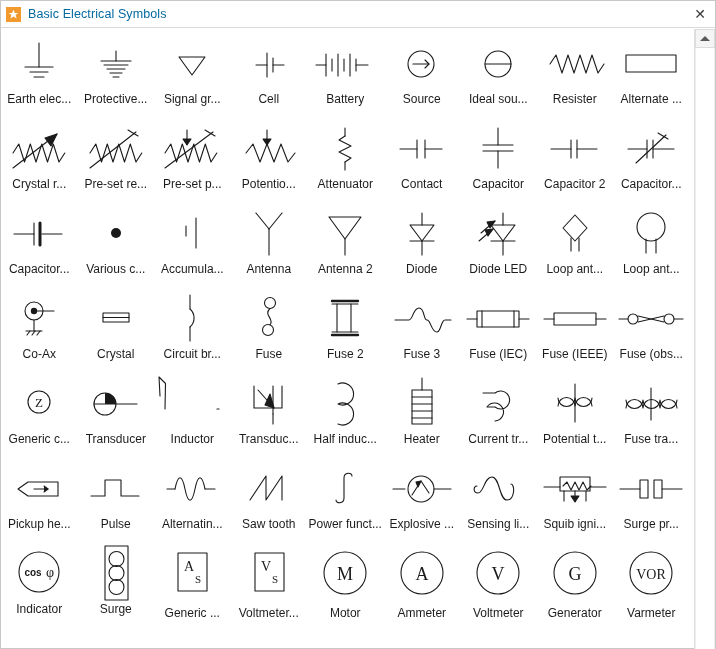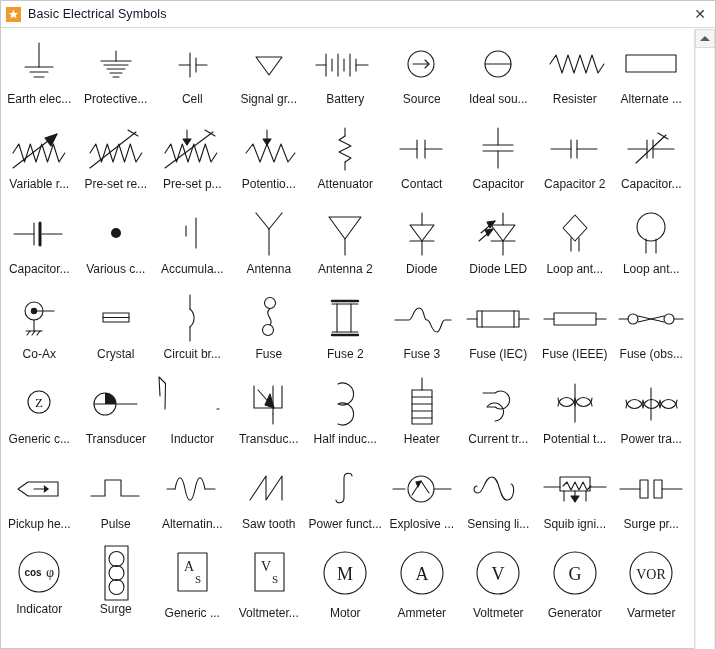--- a/index.html
+++ b/index.html
@@ -30,21 +30,21 @@
   #app-icon {
     width: 15px; height: 15px;
     background: #f29a2e;
     display: flex; align-items: center; justify-content: center;
     flex: none;
     margin-right: 7px;
   }
   #app-icon svg { display:block; }
   #title-text {
     font-size: 12.5px;
-    color: #0f172a;
+    color: #0369a1;
     letter-spacing: 0.1px;
     white-space: nowrap;
   }
   #close-btn {
     position: absolute;
     right: 4px; top: 3px;
     width: 22px; height: 20px;
     display: flex; align-items: center; justify-content: center;
     color: #3a3a3a;
     font-size: 14px;
@@ -168,35 +168,35 @@
               <path d="M18 32 H36"></path>
               <path d="M21 36 H33"></path>
               <path d="M24 40 H30"></path>
             </svg>
           </div>
           <div class="lbl">Protective...</div>
         </div>
         <div class="cell">
           <div class="art">
             <svg width="54" height="52" viewBox="0 0 54 52" fill="none" stroke="#1a1a1a" stroke-width="1.1" stroke-linecap="round" stroke-linejoin="round">
+              <path d="M14 20 H40 L27 38 Z"></path>
+            </svg>
+          </div>
+          <div class="lbl">Signal gr...</div>
+        </div>
+        <div class="cell">
+          <div class="art">
+            <svg width="54" height="52" viewBox="0 0 54 52" fill="none" stroke="#1a1a1a" stroke-width="1.1" stroke-linecap="round" stroke-linejoin="round">
               <path d="M14 28 H25"></path>
               <path d="M25 16 V40"></path>
               <path d="M31 21 V35"></path>
               <path d="M31 28 H42"></path>
             </svg>
           </div>
           <div class="lbl">Cell</div>
-        </div>
-        <div class="cell">
-          <div class="art">
-            <svg width="54" height="52" viewBox="0 0 54 52" fill="none" stroke="#1a1a1a" stroke-width="1.1" stroke-linecap="round" stroke-linejoin="round">
-              <path d="M14 20 H40 L27 38 Z"></path>
-            </svg>
-          </div>
-          <div class="lbl">Signal gr...</div>
         </div>
         <div class="cell">
           <div class="art">
             <svg width="70" height="52" viewBox="0 0 70 52" fill="none" stroke="#1a1a1a" stroke-width="1.1" stroke-linecap="round" stroke-linejoin="round">
               <path d="M6 28 H16"></path>
               <path d="M16 17 V39"></path>
               <path d="M22 22 V34"></path>
               <path d="M28 17 V39"></path>
               <path d="M34 22 V34"></path>
               <path d="M40 17 V39"></path>
@@ -242,21 +242,21 @@
           <div class="lbl">Alternate ...</div>
         </div>
         <div class="cell">
           <div class="art">
             <svg width="64" height="56" viewBox="0 0 64 56" fill="none" stroke="#1a1a1a" stroke-width="1.1" stroke-linecap="round" stroke-linejoin="round">
               <path d="M6 33 L11.8 24.0 L17.5 42.0 L23.3 24.0 L29.0 42.0 L34.8 24.0 L40.5 42.0 L46.3 24.0 L52.0 42.0 L57.8 33"></path>
               <path d="M6 48 L50 14"></path>
               <path d="M50 14 L38 18 L44 26 Z" fill="#1a1a1a"></path>
             </svg>
           </div>
-          <div class="lbl">Variable r...</div>
+          <div class="lbl">Crystal r...</div>
         </div>
         <div class="cell">
           <div class="art">
             <svg width="64" height="56" viewBox="0 0 64 56" fill="none" stroke="#1a1a1a" stroke-width="1.1" stroke-linecap="round" stroke-linejoin="round">
               <path d="M6 33 L11.8 24.0 L17.5 42.0 L23.3 24.0 L29.0 42.0 L34.8 24.0 L40.5 42.0 L46.3 24.0 L52.0 42.0 L57.8 33"></path>
               <path d="M6 48 L52 12"></path>
               <path d="M44 10 L54 16"></path>
             </svg>
           </div>
           <div class="lbl">Pre-set re...</div>
@@ -613,21 +613,21 @@
           <div class="lbl">Potential t...</div>
         </div>
         <div class="cell">
           <div class="art">
             <svg width="70" height="54" viewBox="0 0 70 54" fill="none" stroke="#1a1a1a" stroke-width="1.1" stroke-linecap="round" stroke-linejoin="round">
               <path d="M35 12 V44"></path>
               <path d="M10 24 A8.5 8.5 0 0 0 27 24 A8.5 8.5 0 0 0 44 24 A8.5 8.5 0 0 0 61 24"></path>
               <path d="M10 32 A8.5 8.5 0 0 1 27 32 A8.5 8.5 0 0 1 44 32 A8.5 8.5 0 0 1 61 32"></path>
             </svg>
           </div>
-          <div class="lbl">Power tra...</div>
+          <div class="lbl">Fuse tra...</div>
         </div>
         <div class="cell">
           <div class="art">
             <svg width="66" height="52" viewBox="0 0 66 52" fill="none" stroke="#1a1a1a" stroke-width="1.1" stroke-linecap="round" stroke-linejoin="round">
               <path d="M12 27 L22 20 H52 V34 H22 Z"></path>
               <path d="M28 27 H42"></path>
               <path d="M38 24 L42 27 L38 30" fill="#1a1a1a"></path>
             </svg>
           </div>
           <div class="lbl">Pickup he...</div>

